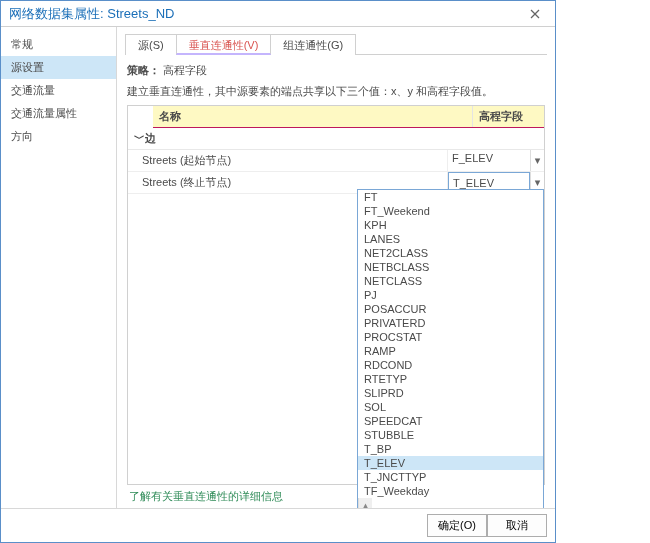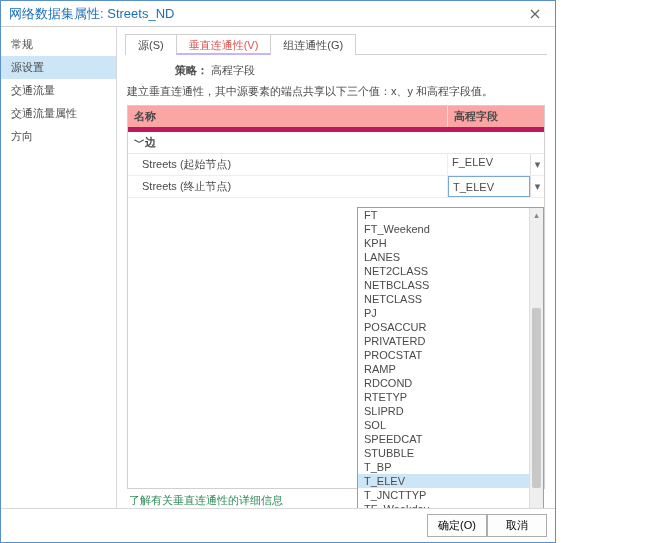--- a/index.html
+++ b/index.html
@@ -11,36 +11,36 @@
 .body { flex: 1; display: flex; overflow: hidden; }
 .sidebar { width: 116px; border-right: 1px solid #d8d8d8; padding-top: 6px; }
 .side-item { padding: 4px 10px; color: #4a4a4a; cursor: pointer; }
 .side-item.active { background: #cde6f7; }
 .main { flex: 1; display: flex; flex-direction: column; padding: 6px 8px 4px 8px; overflow: hidden; }
 .tabs { height: 22px; border-bottom: 1px solid #d0d0d0; display: flex; }
 .tab { padding: 3px 12px 2px; border: 1px solid #d0d0d0; border-bottom: none; margin-right: -1px; background: #fff; cursor: pointer; position: relative; top: 1px; }
 .tab.active { color: #d9534f; border-bottom: 2px solid #c4b5fd; z-index: 1; }
 .section { padding: 6px 2px 2px; }
 .strategy-row { font-size: 11px; padding: 2px 0 6px; }
-.strategy-label { font-weight: bold; margin-left: 48px; }
+.strategy-label { font-weight: bold; }
 .desc { font-size: 11px; color: #4a4a4a; }
 .grid { margin-top: 6px; border: 1px solid #d0d0d0; }
-.grid-header { display: flex; background: #fca5a5; border-bottom: 5px solid #be185d; }
+.grid-header { display: flex; background: #fef9c3; border-bottom: 1px solid #be185d; margin-left: 25px; }
 .gh-cell { padding: 3px 6px; font-weight: bold; }
 .gh-name { flex: 0 0 320px; border-right: 1px solid #e4e4e4; }
 .gh-elev { flex: 1; }
 .group-row { background: #fff; border-bottom: 1px solid #e8e8e8; padding: 3px 6px; font-weight: bold; }
 .group-row .tri { display: inline-block; width: 8px; }
 .data-row { display: flex; border-bottom: 1px solid #eee; }
 .dr-name { flex: 0 0 320px; border-right: 1px solid #eee; padding: 3px 6px 3px 14px; }
 .dr-val { flex: 1; display: flex; align-items: stretch; position: relative; }
 .sel { flex: 1; border: none; padding: 2px 4px; font-size: 11px; background: #fff; }
 .sel-open { flex: 1; border: 1px solid #7aa7d6; padding: 1px 4px; font-size: 11px; background: #fff; display:flex; align-items:center; }
 .chev { width: 14px; display: flex; align-items: center; justify-content: center; color: #666; border-left: 1px solid #ddd; }
-.dd { position: absolute; top: 31px; right: 0; width: 187px; background: #fff; border: 1px solid #7aa7d6; display: flex; z-index: 10; }
+.dd { position: absolute; top: 17px; right: 0; width: 187px; background: #fff; border: 1px solid #7aa7d6; display: flex; z-index: 10; flex-direction: column; }
 .dd-list { flex: 1; max-height: 355px; overflow: hidden; }
 .dd-item { padding: 1px 6px; font-size: 11px; cursor: pointer; }
 .dd-item.hl { background: #cde6f7; }
 .dd-scroll { width: 14px; background: #efefef; border-left: 1px solid #ddd; position: relative; }
 .dd-scroll .up, .dd-scroll .down { height: 14px; display:flex; align-items:center; justify-content:center; color:#888; font-size:9px; }
 .dd-scroll .thumb { position:absolute; left:2px; right:2px; top: 100px; height: 180px; background:#c8c8c8; border-radius:2px; }
 .spacer-grid { height: 290px; }
 .info-link { color: #2e8b57; font-size: 11px; padding: 4px 2px; cursor: pointer; }
 .footer { height: 34px; border-top: 1px solid #d8d8d8; display: flex; align-items: center; justify-content: flex-end; padding: 0 8px; }
 .btn { min-width: 60px; padding: 3px 10px; border: 1px solid #adadad; background: #fdfdfd; cursor: pointer; font-size: 11px; }

